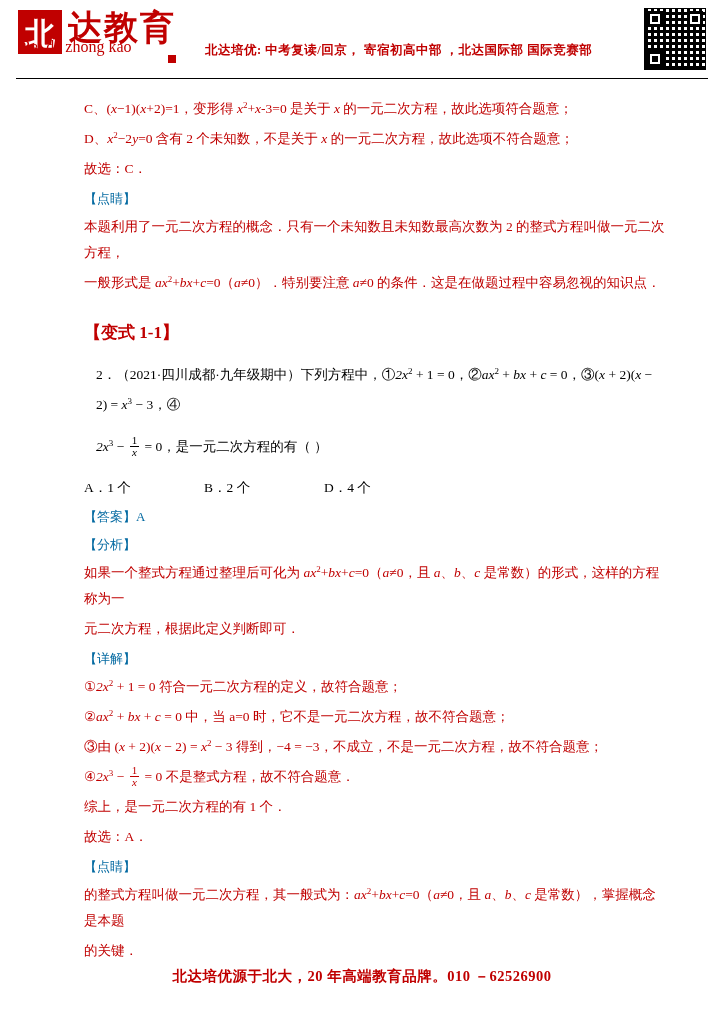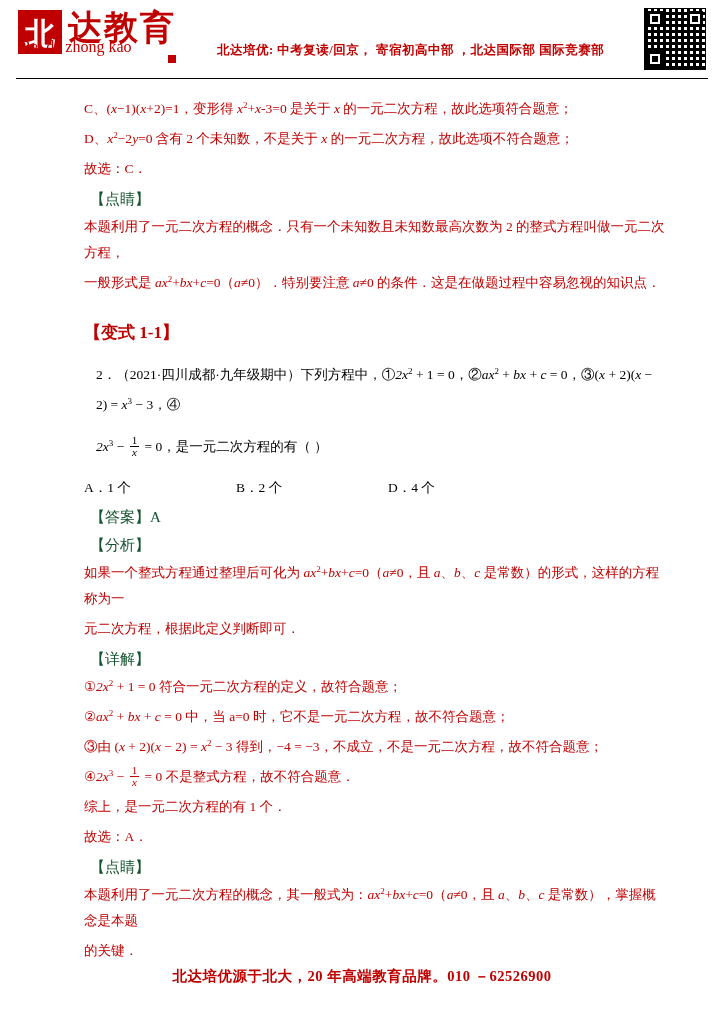--- a/index.html
+++ b/index.html
@@ -111,21 +111,21 @@
     border: 2px solid #fff;
     background: #000;
     box-sizing: border-box;
   }
   .qr .e1 { left: 2px; top: 2px; }
   .qr .e2 { right: 2px; top: 2px; }
   .qr .e3 { left: 2px; bottom: 2px; }
 
   .header-banner {
     position: absolute;
-    left: 217px;
+    left: 205px;
     right: 88px;
     top: 42px;
     color: #c00000;
     font-size: 12.5px;
     font-weight: bold;
     font-family: "Liberation Serif", serif;
     white-space: nowrap;
     letter-spacing: 0.5px;
   }
   .header-rule {
@@ -148,24 +148,24 @@
 
   .line {
     font-size: 13.5px;
     line-height: 26px;
     color: #c00000;
     margin: 0 0 4px 0;
     font-family: "Liberation Serif", serif;
   }
 
   .tag {
-    color: #14532d;
-    font-size: 15px;
+    color: #0369a1;
+    font-size: 13px;
     line-height: 26px;
-    margin: 0 0 2px 6px;
+    margin: 0 0 2px 0;
   }
 
   .section-title {
     color: #c00000;
     font-weight: bold;
     font-size: 17px;
     line-height: 30px;
     margin: 22px 0 12px 0;
   }
 
@@ -175,21 +175,20 @@
     line-height: 30px;
     margin: 12px;
   }
 
   .opts {
     color: #000000;
     font-size: 13.5px;
     line-height: 28px;
     margin: 2px 0 2px 0;
     display: flex;
-    gap: 32px;
   }
   .opts span { display: inline-block; }
   .opt-a { width: 120px; }
   .opt-b { width: 120px; }
   .opt-c { width: 118px; }
   .opt-d { width: 110px; }
 
   i.m { font-style: italic; font-family: "Liberation Serif", serif; }
   sup { font-size: 9px; vertical-align: super; line-height: 0; }
 
@@ -307,21 +306,21 @@
 
     <p class="line">
       <span>④</span><i class="m">2x</i><sup>3</sup><span> − </span><span class="frac"><span class="num">1</span><span class="den"><i class="m">x</i></span></span><span> = 0</span><span> 不是整式方程，故不符合题意．</span>
     </p>
 
     <p class="line">综上，是一元二次方程的有 1 个．</p>
     <p class="line">故选：A．</p>
 
     <p class="tag">【点睛】</p>
     <p class="line">
-      <span>本题利用了一元二次方程的概念，其一般式为：</span><i class="m">ax</i><sup>2</sup><span>+</span><i class="m">bx</i><span>+</span><i class="m">c</i><span>=0（</span><i class="m">a</i><span>≠0，且 </span><i class="m">a</i><span>、</span><i class="m">b</i><span>、</span><i class="m">c</i><span> 是常数），掌握概念是本题</span>
+      <span>的整式方程叫做一元二次方程，其一般式为：</span><i class="m">ax</i><sup>2</sup><span>+</span><i class="m">bx</i><span>+</span><i class="m">c</i><span>=0（</span><i class="m">a</i><span>≠0，且 </span><i class="m">a</i><span>、</span><i class="m">b</i><span>、</span><i class="m">c</i><span> 是常数），掌握概念是本题</span>
     </p>
     <p class="line">的关键．</p>
 
   </div>
 
   <div class="footer">北达培优源于北大，20 年高端教育品牌。010 －62526900</div>
 
 </div>
 
 </body></html>

